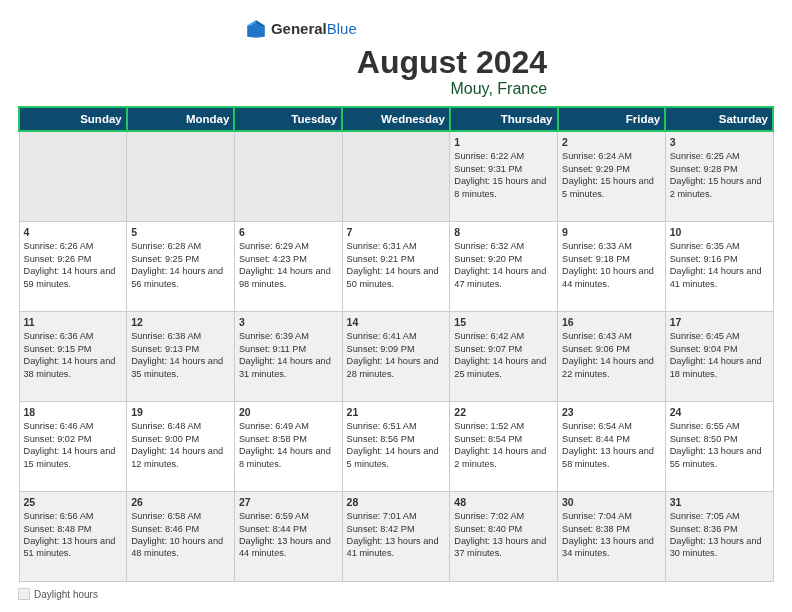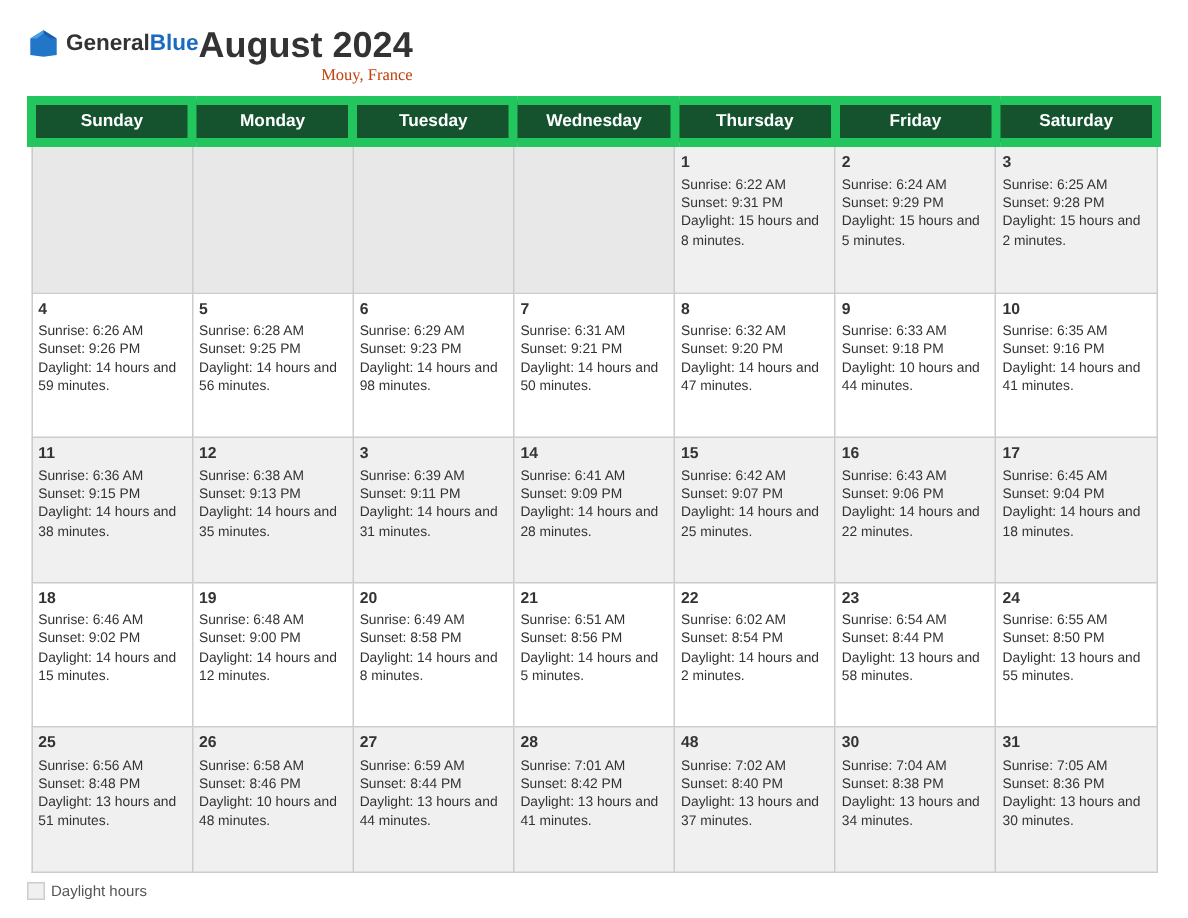--- a/index.html
+++ b/index.html
@@ -12,72 +12,72 @@
     }
     .page {
       width: 792px;
       height: 612px;
       padding: 18px 18px 12px 18px;
       display: flex;
       flex-direction: column;
     }
     .header {
       display: flex;
-      justify-content: flex-start;
+      justify-content: center;
       align-items: flex-start;
       margin-bottom: 8px;
     }
     .logo {
       display: flex;
       align-items: center;
       gap: 4px;
     }
     .logo-text-general {
       font-size: 15px;
       font-weight: bold;
       color: #333;
       line-height: 1.1;
     }
     .logo-text-blue {
       font-size: 15px;
-      font-weight: bold;
+      font-weight: normal;
       color: #1a6bbf;
       line-height: 1.1;
     }
     .logo-icon {
       width: 22px;
       height: 22px;
     }
     .title-block {
       text-align: right;
     }
     .main-title {
-      font-size: 24px;
+      font-size: 32px;
       font-weight: bold;
       color: #333;
       line-height: 1.1;
+      margin-top: 27px;
     }
     .subtitle {
-      font-size: 11px;
-      color: #c2410c;
-      font-family: Liberation Serif, serif;
+      font-size: 16px;
+      color: #14532d;
     }
     .calendar-table {
       width: 100%;
       border-collapse: collapse;
       flex: 1;
     }
     .calendar-table th {
-      background-color: #14532d;
+      background-color: #0c4a6e;
       color: #fff;
       font-size: 11.5px;
       font-weight: bold;
       padding: 5px 4px;
-      text-align: center;
-      border: 6px solid #22c55e;
+      text-align: right;
+      border: 2px solid #22c55e;
     }
     .calendar-table td {
       vertical-align: top;
       border: 1px solid #ccc;
       padding: 3px 4px;
       font-size: 9.2px;
       color: #333;
       width: 14.28%;
       background: #fff;
       line-height: 1.35;
@@ -159,41 +159,41 @@
           <td class="empty"></td>
           <td class="empty"></td>
           <td class="empty"></td>
           <td><span class="day-num">1</span><span>Sunrise: 6:22 AM</span><br><span>Sunset: 9:31 PM</span><br><span>Daylight: 15 hours and 8 minutes.</span></td>
           <td><span class="day-num">2</span><span>Sunrise: 6:24 AM</span><br><span>Sunset: 9:29 PM</span><br><span>Daylight: 15 hours and 5 minutes.</span></td>
           <td><span class="day-num">3</span><span>Sunrise: 6:25 AM</span><br><span>Sunset: 9:28 PM</span><br><span>Daylight: 15 hours and 2 minutes.</span></td>
         </tr>
         <tr>
           <td><span class="day-num">4</span><span>Sunrise: 6:26 AM</span><br><span>Sunset: 9:26 PM</span><br><span>Daylight: 14 hours and 59 minutes.</span></td>
           <td><span class="day-num">5</span><span>Sunrise: 6:28 AM</span><br><span>Sunset: 9:25 PM</span><br><span>Daylight: 14 hours and 56 minutes.</span></td>
-          <td><span class="day-num">6</span><span>Sunrise: 6:29 AM</span><br><span>Sunset: 9:23 PM</span><br><span>Daylight: 14 hours and 98 minutes.</span></td>
+          <td><span class="day-num">6</span><span>Sunrise: 6:29 AM</span><br><span>Sunset: 4:23 PM</span><br><span>Daylight: 14 hours and 98 minutes.</span></td>
           <td><span class="day-num">7</span><span>Sunrise: 6:31 AM</span><br><span>Sunset: 9:21 PM</span><br><span>Daylight: 14 hours and 50 minutes.</span></td>
           <td><span class="day-num">8</span><span>Sunrise: 6:32 AM</span><br><span>Sunset: 9:20 PM</span><br><span>Daylight: 14 hours and 47 minutes.</span></td>
           <td><span class="day-num">9</span><span>Sunrise: 6:33 AM</span><br><span>Sunset: 9:18 PM</span><br><span>Daylight: 10 hours and 44 minutes.</span></td>
           <td><span class="day-num">10</span><span>Sunrise: 6:35 AM</span><br><span>Sunset: 9:16 PM</span><br><span>Daylight: 14 hours and 41 minutes.</span></td>
         </tr>
         <tr class="row-shaded">
           <td><span class="day-num">11</span><span>Sunrise: 6:36 AM</span><br><span>Sunset: 9:15 PM</span><br><span>Daylight: 14 hours and 38 minutes.</span></td>
           <td><span class="day-num">12</span><span>Sunrise: 6:38 AM</span><br><span>Sunset: 9:13 PM</span><br><span>Daylight: 14 hours and 35 minutes.</span></td>
           <td><span class="day-num">3</span><span>Sunrise: 6:39 AM</span><br><span>Sunset: 9:11 PM</span><br><span>Daylight: 14 hours and 31 minutes.</span></td>
           <td><span class="day-num">14</span><span>Sunrise: 6:41 AM</span><br><span>Sunset: 9:09 PM</span><br><span>Daylight: 14 hours and 28 minutes.</span></td>
           <td><span class="day-num">15</span><span>Sunrise: 6:42 AM</span><br><span>Sunset: 9:07 PM</span><br><span>Daylight: 14 hours and 25 minutes.</span></td>
           <td><span class="day-num">16</span><span>Sunrise: 6:43 AM</span><br><span>Sunset: 9:06 PM</span><br><span>Daylight: 14 hours and 22 minutes.</span></td>
           <td><span class="day-num">17</span><span>Sunrise: 6:45 AM</span><br><span>Sunset: 9:04 PM</span><br><span>Daylight: 14 hours and 18 minutes.</span></td>
         </tr>
         <tr>
           <td><span class="day-num">18</span><span>Sunrise: 6:46 AM</span><br><span>Sunset: 9:02 PM</span><br><span>Daylight: 14 hours and 15 minutes.</span></td>
           <td><span class="day-num">19</span><span>Sunrise: 6:48 AM</span><br><span>Sunset: 9:00 PM</span><br><span>Daylight: 14 hours and 12 minutes.</span></td>
           <td><span class="day-num">20</span><span>Sunrise: 6:49 AM</span><br><span>Sunset: 8:58 PM</span><br><span>Daylight: 14 hours and 8 minutes.</span></td>
           <td><span class="day-num">21</span><span>Sunrise: 6:51 AM</span><br><span>Sunset: 8:56 PM</span><br><span>Daylight: 14 hours and 5 minutes.</span></td>
-          <td><span class="day-num">22</span><span>Sunrise: 6:02 AM</span><br><span>Sunset: 8:54 PM</span><br><span>Daylight: 14 hours and 2 minutes.</span></td>
+          <td><span class="day-num">22</span><span>Sunrise: 1:52 AM</span><br><span>Sunset: 8:54 PM</span><br><span>Daylight: 14 hours and 2 minutes.</span></td>
           <td><span class="day-num">23</span><span>Sunrise: 6:54 AM</span><br><span>Sunset: 8:44 PM</span><br><span>Daylight: 13 hours and 58 minutes.</span></td>
           <td><span class="day-num">24</span><span>Sunrise: 6:55 AM</span><br><span>Sunset: 8:50 PM</span><br><span>Daylight: 13 hours and 55 minutes.</span></td>
         </tr>
         <tr class="row-shaded">
           <td><span class="day-num">25</span><span>Sunrise: 6:56 AM</span><br><span>Sunset: 8:48 PM</span><br><span>Daylight: 13 hours and 51 minutes.</span></td>
           <td><span class="day-num">26</span><span>Sunrise: 6:58 AM</span><br><span>Sunset: 8:46 PM</span><br><span>Daylight: 10 hours and 48 minutes.</span></td>
           <td><span class="day-num">27</span><span>Sunrise: 6:59 AM</span><br><span>Sunset: 8:44 PM</span><br><span>Daylight: 13 hours and 44 minutes.</span></td>
           <td><span class="day-num">28</span><span>Sunrise: 7:01 AM</span><br><span>Sunset: 8:42 PM</span><br><span>Daylight: 13 hours and 41 minutes.</span></td>
           <td><span class="day-num">48</span><span>Sunrise: 7:02 AM</span><br><span>Sunset: 8:40 PM</span><br><span>Daylight: 13 hours and 37 minutes.</span></td>
           <td><span class="day-num">30</span><span>Sunrise: 7:04 AM</span><br><span>Sunset: 8:38 PM</span><br><span>Daylight: 13 hours and 34 minutes.</span></td>

